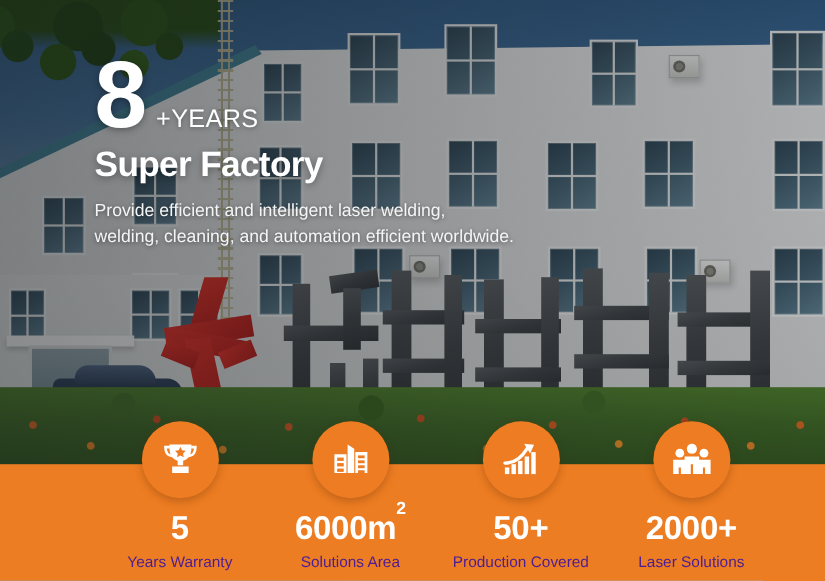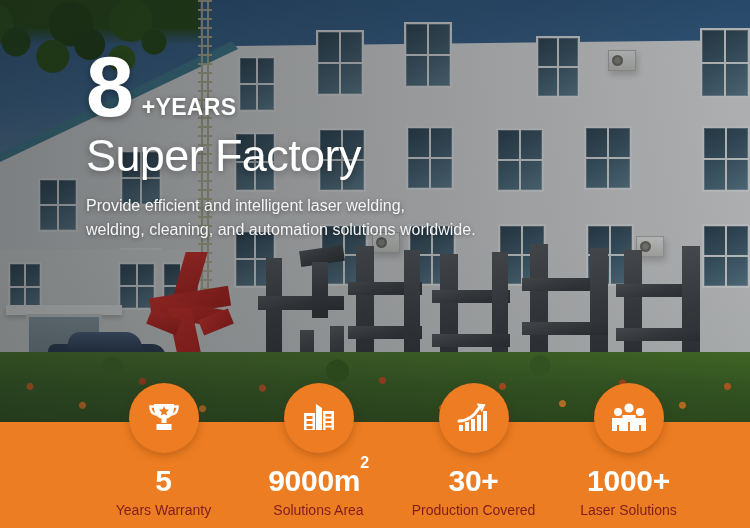--- a/index.html
+++ b/index.html
@@ -194,42 +194,42 @@
     font-weight: 700;
     color: #ffffff;
     letter-spacing: -2px;
     text-shadow: 0 2px 7px rgba(0,0,0,.35);
   }
   .year-stack {
     padding-bottom: 6px;
   }
   .plus-years {
     font-size: 23px;
-    font-weight: 700;
+    font-weight: 400;
     color: #ffffff;
     letter-spacing: .3px;
     line-height: 1.15;
     text-shadow: 0 1px 5px rgba(0,0,0,.38);
   }
   .oem-badge {
     display: inline-block;
     margin-top: 5px;
     padding: 3px 11px 4px;
     border-radius: 13px;
     background: #ef7d22;
     color: #ffffff;
     font-size: 16px;
     font-weight: 700;
     letter-spacing: .2px;
     box-shadow: 0 1px 4px rgba(0,0,0,.28);
   }
   .title {
     margin-top: 6px;
-    font-size: 45px;
-    font-weight: 400;
+    font-size: 32px;
+    font-weight: 700;
     color: #ffffff;
     letter-spacing: -.6px;
     line-height: 1.08;
     text-shadow: 0 2px 7px rgba(0,0,0,.35);
   }
   .subtitle {
     margin-top: 13px;
     font-size: 16px;
     font-weight: 400;
     color: #f4f5f5;
@@ -279,21 +279,21 @@
   .stat-value sup {
     font-size: 16px;
     top: -.75em;
     position: relative;
     font-weight: 700;
   }
   .stat-label {
     margin-top: 7px;
     font-size: 14px;
     font-weight: 400;
-    color: #7f1d1d;
+    color: #4c1d95;
     line-height: 1;
     white-space: nowrap;
   }
 </style>
 </head>
 <body>
 
 <div id="banner">
 
   <div class="bg">
@@ -384,21 +384,21 @@
   <div class="headline">
     <div class="year-row">
       <div class="big-8">8</div>
       <div class="year-stack">
         <div class="plus-years">+YEARS</div>
       </div>
     </div>
     <div class="title">Super Factory</div>
     <div class="subtitle">
       <div>Provide efficient and intelligent laser welding,</div>
-      <div>welding, cleaning, and automation solutions worldwide.</div>
+      <div>welding, cleaning, and automation efficient worldwide.</div>
     </div>
   </div>
 
   <div class="stats-bar"></div>
 
   <div class="stats-row">
 
     <div class="stat">
       <div class="stat-icon">
         <svg width="40" height="40" viewBox="0 0 40 40" aria-hidden="true">
@@ -423,53 +423,53 @@
           <rect fill="#ee7c22" x="7.5" y="18" width="6" height="3"></rect>
           <rect fill="#ee7c22" x="7.5" y="23" width="6" height="3"></rect>
           <rect fill="#ee7c22" x="7.5" y="28" width="6" height="3"></rect>
           <rect fill="#ee7c22" x="26.5" y="16" width="6" height="2.6"></rect>
           <rect fill="#ee7c22" x="26.5" y="20.5" width="6" height="2.6"></rect>
           <rect fill="#ee7c22" x="26.5" y="25" width="6" height="2.6"></rect>
           <rect fill="#ee7c22" x="26.5" y="29.5" width="6" height="2.6"></rect>
         </svg>
       </div>
       <div class="stat-value">
-        <span>9000m</span><sup>2</sup>
+        <span>6000m</span><sup>2</sup>
       </div>
       <div class="stat-label">Solutions Area</div>
     </div>
 
     <div class="stat">
       <div class="stat-icon">
         <svg width="40" height="40" viewBox="0 0 40 40" aria-hidden="true">
           <rect fill="#ffffff" x="5" y="27" width="4" height="6"></rect>
           <rect fill="#ffffff" x="11" y="24" width="4" height="9"></rect>
           <rect fill="#ffffff" x="17" y="21" width="4" height="12"></rect>
           <rect fill="#ffffff" x="23" y="17" width="4" height="16"></rect>
           <rect fill="#ffffff" x="29" y="13" width="4" height="20"></rect>
           <path fill="none" stroke="#ffffff" stroke-width="3" stroke-linecap="round" d="M5 23c7 0 14-3 20-13"></path>
           <path fill="#ffffff" d="M22.5 5.5l9 .8-3.6 8z"></path>
         </svg>
       </div>
-      <div class="stat-value">30+</div>
+      <div class="stat-value">50+</div>
       <div class="stat-label">Production Covered</div>
     </div>
 
     <div class="stat">
       <div class="stat-icon">
         <svg width="40" height="40" viewBox="0 0 40 40" aria-hidden="true">
           <circle fill="#ffffff" cx="9" cy="14" r="4"></circle>
           <path fill="#ffffff" d="M3 20h12v13H3z"></path>
           <circle fill="#ffffff" cx="31" cy="14" r="4"></circle>
           <path fill="#ffffff" d="M25 20h12v13H25z"></path>
           <circle fill="#ffffff" cx="20" cy="10" r="4.6"></circle>
           <path fill="#ffffff" d="M13.4 17h13.2v16H13.4z"></path>
           <path fill="#ee7c22" d="M19 24h2v9h-2z"></path>
           <path fill="#ee7c22" d="M8 27h2v6H8z"></path>
           <path fill="#ee7c22" d="M30 27h2v6h-2z"></path>
         </svg>
       </div>
-      <div class="stat-value">1000+</div>
+      <div class="stat-value">2000+</div>
       <div class="stat-label">Laser Solutions</div>
     </div>
 
   </div>
 </div>
 
 </body></html>

